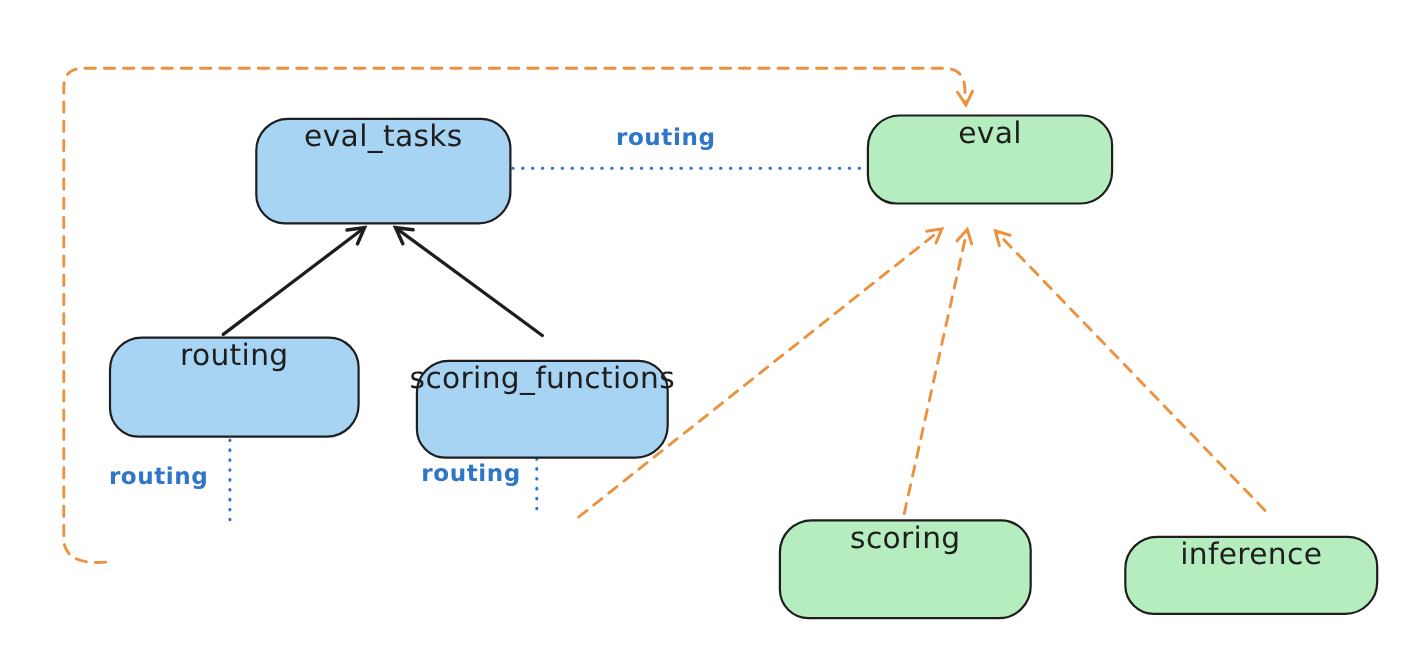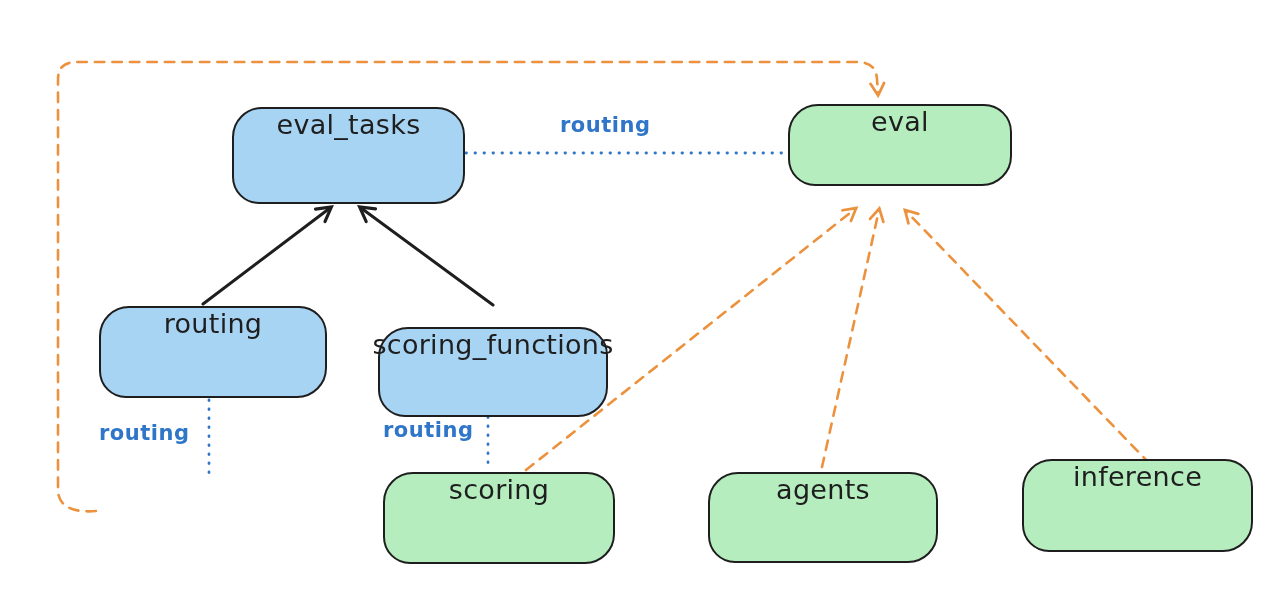--- a/index.html
+++ b/index.html
@@ -40,21 +40,21 @@
   .node.blue{background:var(--blue-node-fill);}
   .node.green{background:var(--green-node-fill);}
 
   .n-eval-tasks{left:232px;top:107px;width:233px;height:97px;}
   .n-eval{left:788px;top:104px;width:224px;height:82px;}
   .n-datasets{left:99px;top:306px;width:228px;height:92px;}
   .n-scoring-functions{left:378px;top:307px;width:230px;height:90px;margin-top:20px;}
   .n-datasetio{left:97px;top:477px;width:228px;height:90px;}
   .n-scoring{left:383px;top:472px;width:232px;height:92px;}
   .n-agents{left:708px;top:472px;width:230px;height:91px;}
-  .n-inference{left:1022px;top:459px;width:231px;height:93px;}
+  .n-inference{left:1022px;top:487px;width:231px;height:72px;}
 
   .edge-label{
     position:absolute;
     color:var(--routing-blue);
     font-weight:700;font-size:21px;letter-spacing:0.5px;
     text-align:left;
   }
   .elbl-1{left:560px;top:113px;width:115px;}
   .elbl-2{left:99px;top:421px;width:110px;}
   .elbl-3{left:383px;top:418px;width:110px;}
@@ -92,25 +92,22 @@
   </div>
   <div class="node green n-eval">
     <span>eval</span>
   </div>
   <div class="node blue n-datasets">
     <span>routing</span>
   </div>
   <div class="node blue n-scoring-functions">
     <span>scoring_functions</span>
   </div>
-  <div class="node green n-scoring">
+  <div class="node green n-agents">
     <span>scoring</span>
-  </div>
-  <div class="node green n-agents">
-    <span>agents</span>
   </div>
   <div class="node green n-inference">
     <span>inference</span>
   </div>
 
   <div class="edge-label elbl-1">routing</div>
   <div class="edge-label elbl-2">routing</div>
   <div class="edge-label elbl-3">routing</div>
 
 </div>

